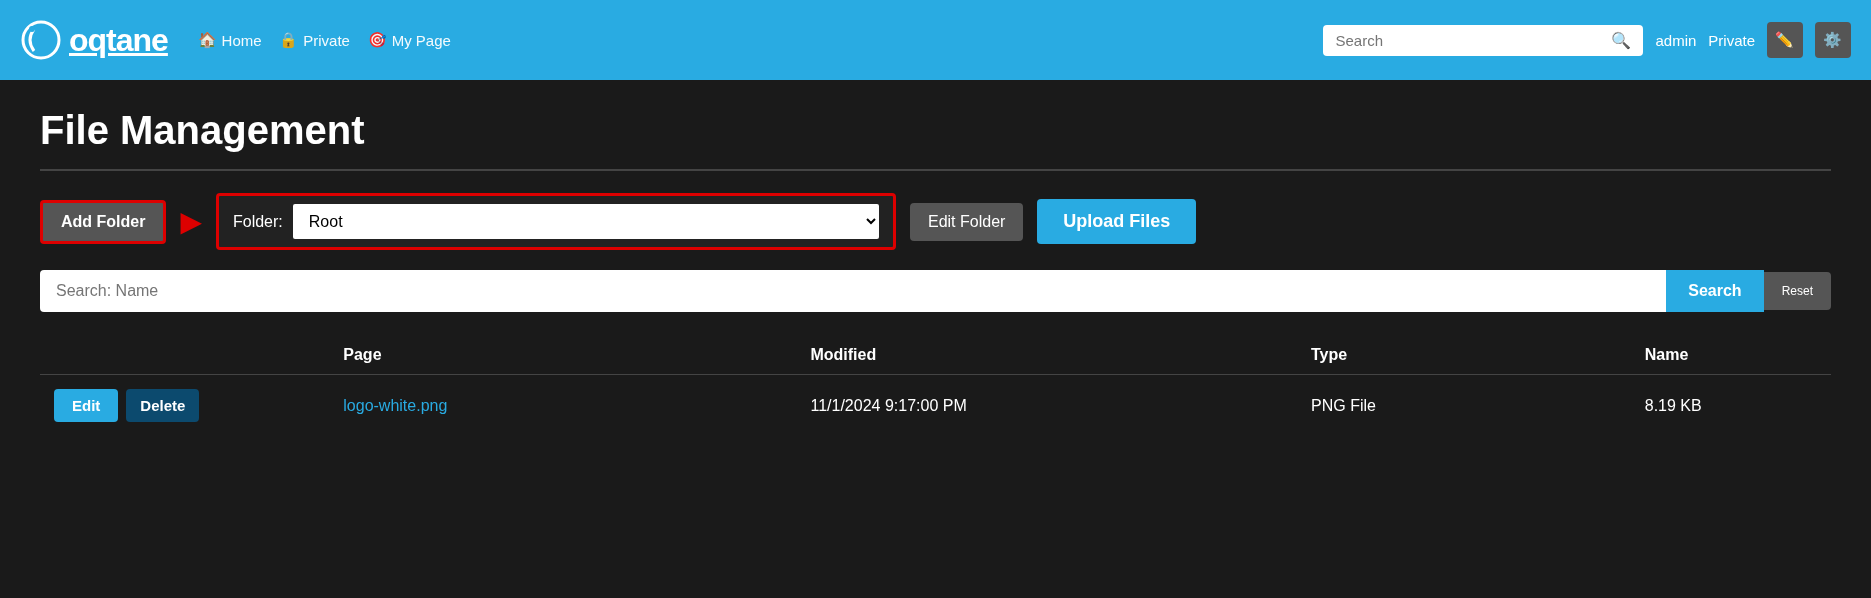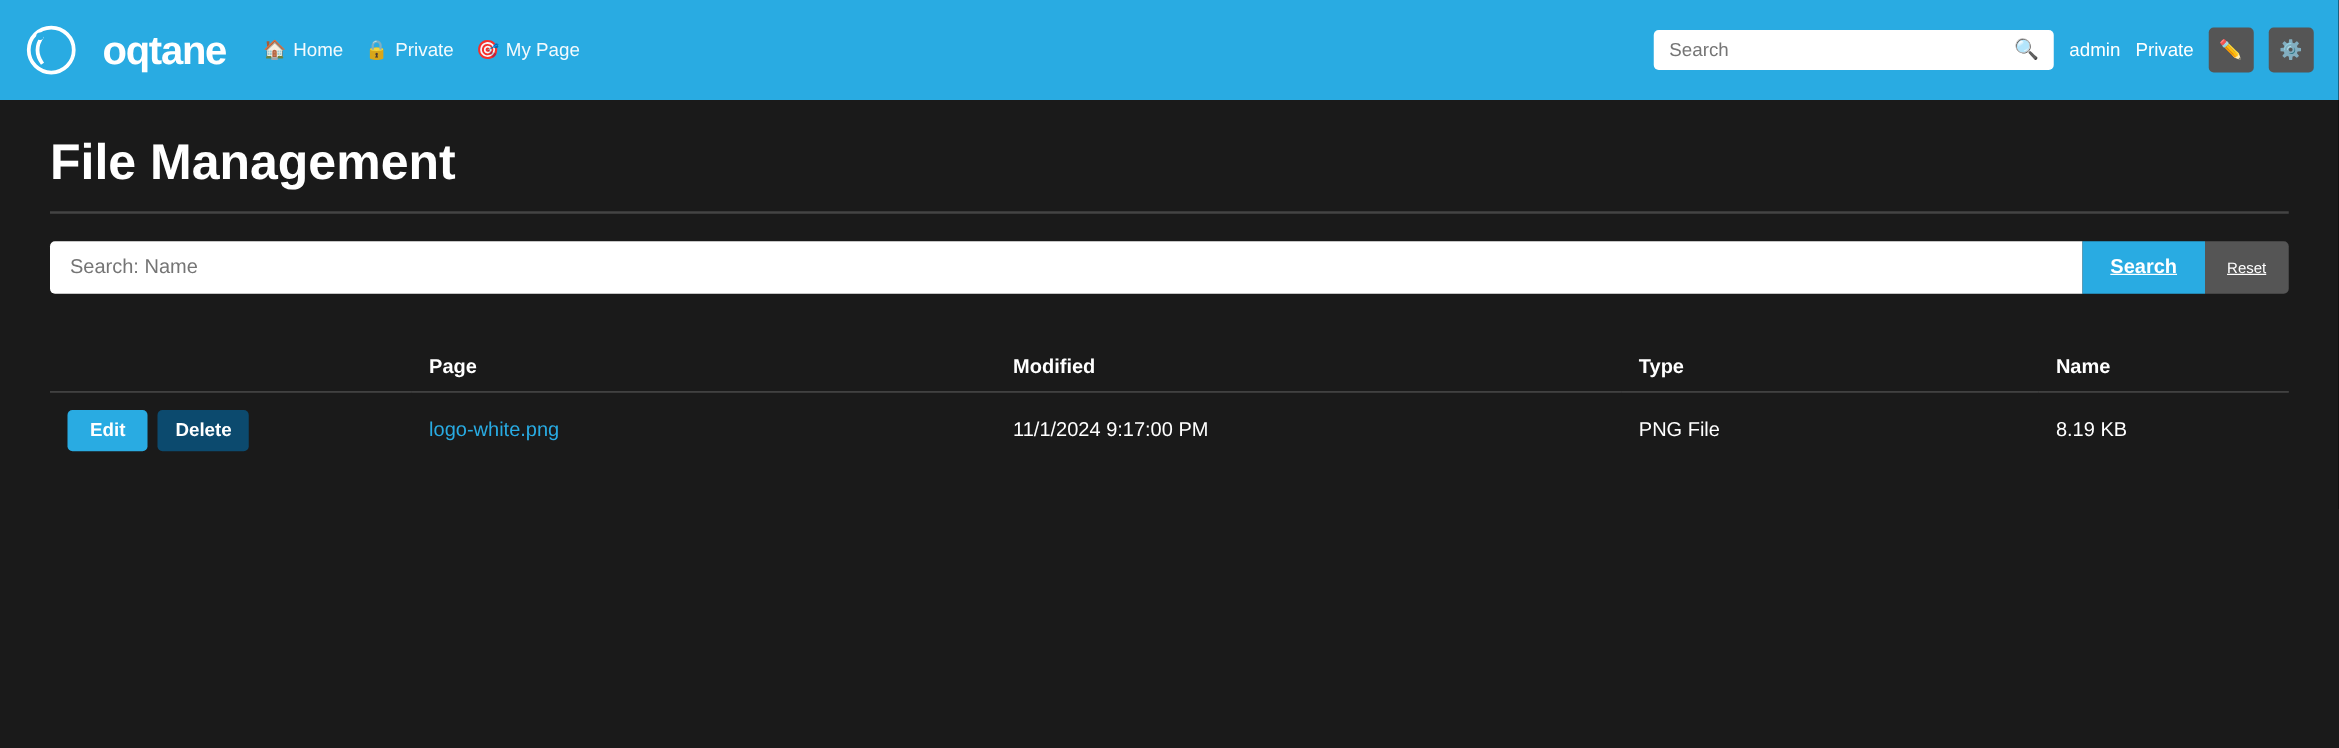--- a/index.html
+++ b/index.html
@@ -10,21 +10,22 @@
       background: #29abe2;
       height: 80px;
       display: flex;
       align-items: center;
       padding: 0 20px;
       gap: 20px;
     }
     .logo-area {
       display: flex;
       align-items: center;
-      gap: 20px;
+      gap: 7px;
+      text-decoration: underline;
     }
     .logo-icon {
       width: 42px;
       height: 42px;
     }
     .logo-text {
       font-size: 32px;
       font-weight: 700;
       color: #fff;
       letter-spacing: -1px;
@@ -186,23 +187,23 @@
       padding: 12px 26px;
       font-size: 18px;
       font-weight: 600;
       cursor: pointer;
       white-space: nowrap;
     }
 
     
     .search-row {
       display: flex;
+      align-items: center;
       gap: 0;
-      margin-bottom: 40px;
-      text-decoration: underline;
+      margin-bottom: 24px;
     }
     .search-name-input {
       flex: 1;
       background: #fff;
       border: none;
       border-radius: 4px 0 0 4px;
       padding: 12px 16px;
       font-size: 16px;
       color: #999;
       outline: none;
@@ -321,20 +322,35 @@
     <a class="logout-link">Private</a>
     <button class="header-btn">✏️</button>
     <button class="header-btn">⚙️</button>
   </div>
 </header>
 
 <main class="main">
   <h1 class="page-title">File Management</h1>
   <hr class="title-divider">
 
+  <div class="toolbar-row">
+    <button class="add-folder-btn">Add Folder</button>
+
+    <span class="arrow-indicator">▶</span>
+
+    <div class="folder-selector">
+      <span class="folder-label">Folder:</span>
+      <select class="folder-select">
+        <option>Root</option>
+      </select>
+    </div>
+
+    <button class="edit-folder-btn">Edit Folder</button>
+    <button class="upload-files-btn">Upload Files</button>
+  </div>
 
   <div class="search-row">
     <input class="search-name-input" type="text" placeholder="Search: Name" style="">
     <button class="search-btn">Search</button>
     <button class="reset-btn">Reset</button>
   </div>
 
   <table class="file-table">
     <thead>
       <tr>

